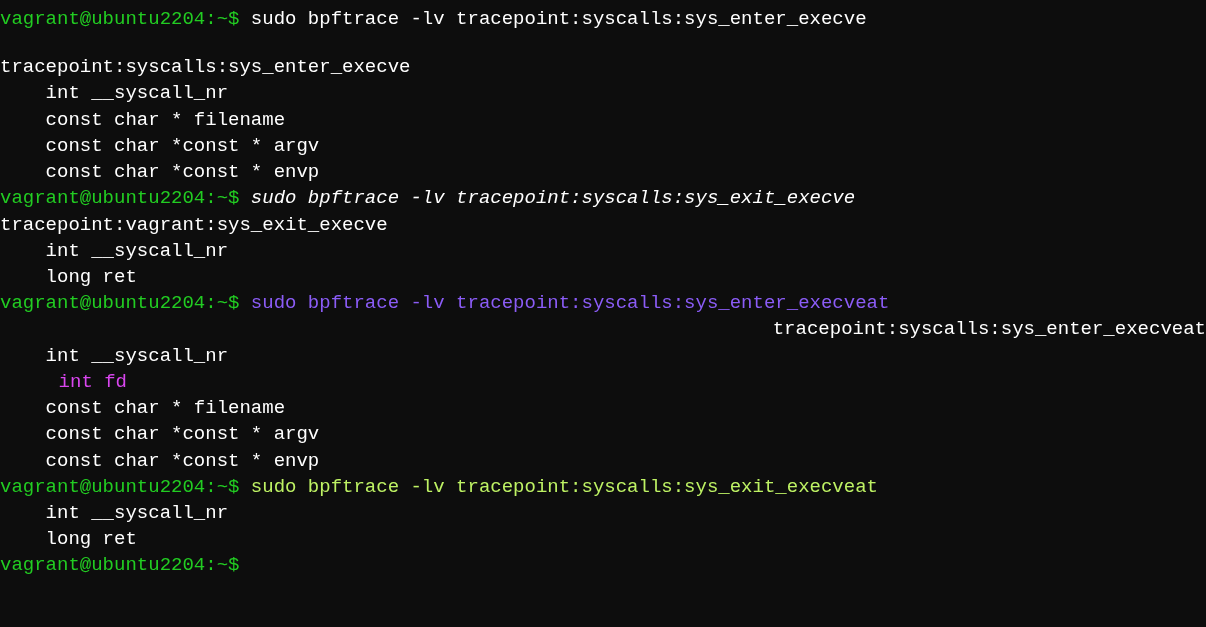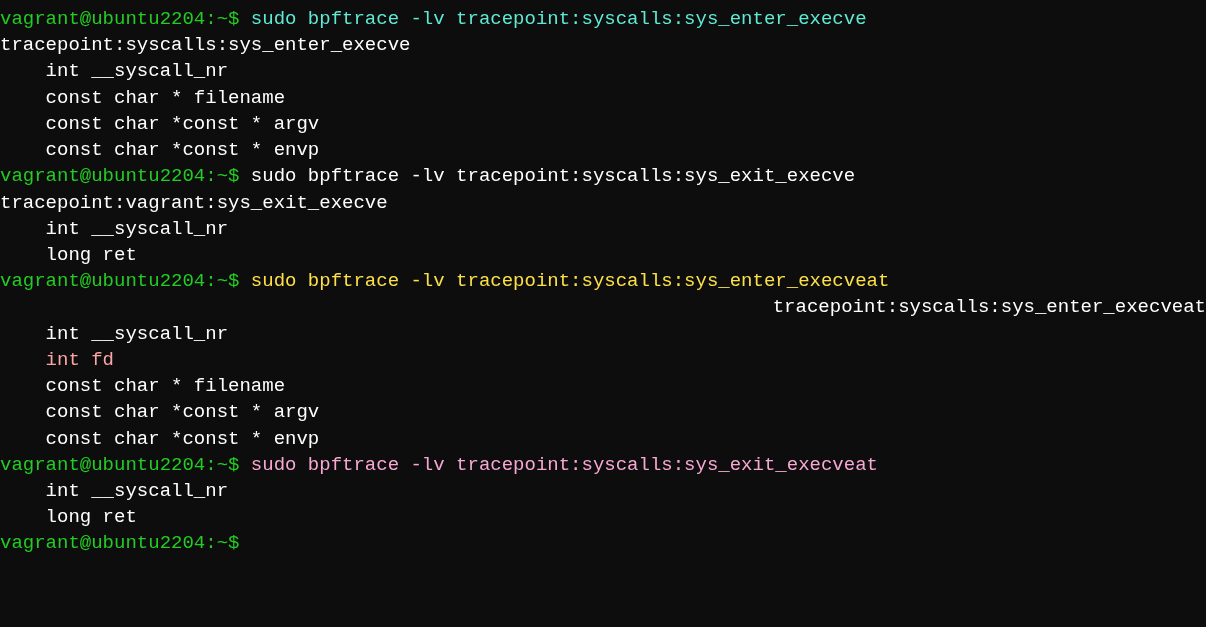--- a/index.html
+++ b/index.html
@@ -31,35 +31,35 @@
       display: block;
       white-space: pre;
       padding: 0 0 0 0;
     }
   </style>
 </head>
 <body>
 
 <div class="terminal">
   <div id="lines-container">
-      <span class="line"><span style="color: rgb(34, 204, 34);">vagrant@ubuntu2204:~$ </span><span style="color: #5eead4;">sudo bpftrace -lv tracepoint:syscalls:sys_enter_execve</span></span>
-<span class="line" style="color: rgb(255, 255, 255);">tracepoint:syscalls:sys_enter_execve</span>
+      <span class="line"><span style="color: rgb(34, 204, 34);">vagrant@ubuntu2204:~$ </span><span style="color: #ffffff;">sudo bpftrace -lv tracepoint:syscalls:sys_enter_execve</span></span>
+<span class="line" style="color: rgb(255, 255, 255); margin-top: 22px;">tracepoint:syscalls:sys_enter_execve</span>
 <span class="line" style="color: rgb(255, 255, 255);">    int __syscall_nr</span>
 <span class="line" style="color: rgb(255, 255, 255);">    const char * filename</span>
 <span class="line" style="color: rgb(255, 255, 255);">    const char *const * argv</span>
 <span class="line" style="color: rgb(255, 255, 255);">    const char *const * envp</span>
-<span class="line"><span style="color: rgb(34, 204, 34);">vagrant@ubuntu2204:~$ </span><span style="color: rgb(255, 255, 255);">sudo bpftrace -lv tracepoint:syscalls:sys_exit_execve</span></span>
+<span class="line"><span style="color: rgb(34, 204, 34);">vagrant@ubuntu2204:~$ </span><span style="color: rgb(255, 255, 255); font-style: italic;">sudo bpftrace -lv tracepoint:syscalls:sys_exit_execve</span></span>
 <span class="line" style="color: rgb(255, 255, 255);">tracepoint:vagrant:sys_exit_execve</span>
 <span class="line" style="color: rgb(255, 255, 255);">    int __syscall_nr</span>
 <span class="line" style="color: rgb(255, 255, 255);">    long ret</span>
-<span class="line"><span style="color: rgb(34, 204, 34);">vagrant@ubuntu2204:~$ </span><span style="color: #fde047;">sudo bpftrace -lv tracepoint:syscalls:sys_enter_execveat</span></span>
+<span class="line"><span style="color: rgb(34, 204, 34);">vagrant@ubuntu2204:~$ </span><span style="color: #8b5cf6;">sudo bpftrace -lv tracepoint:syscalls:sys_enter_execveat</span></span>
 <span class="line" style="color: rgb(255, 255, 255); text-align: right;">tracepoint:syscalls:sys_enter_execveat</span>
 <span class="line" style="color: rgb(255, 255, 255);">    int __syscall_nr</span>
-<span class="line" style="color: #fca5a5;">    int fd</span>
+<span class="line" style="color: #d946ef; margin-left: 13px;">    int fd</span>
 <span class="line" style="color: rgb(255, 255, 255);">    const char * filename</span>
 <span class="line" style="color: rgb(255, 255, 255);">    const char *const * argv</span>
 <span class="line" style="color: rgb(255, 255, 255);">    const char *const * envp</span>
-<span class="line"><span style="color: rgb(34, 204, 34);">vagrant@ubuntu2204:~$ </span><span style="color: #f9a8d4; margin-top: 17px;">sudo bpftrace -lv tracepoint:syscalls:sys_exit_execveat</span></span>
+<span class="line"><span style="color: rgb(34, 204, 34);">vagrant@ubuntu2204:~$ </span><span style="color: #bef264; margin-top: 17px;">sudo bpftrace -lv tracepoint:syscalls:sys_exit_execveat</span></span>
 <span class="line" style="color: rgb(255, 255, 255);">    int __syscall_nr</span>
 <span class="line" style="color: rgb(255, 255, 255);">    long ret</span>
 <span class="line"><span style="color: rgb(34, 204, 34);">vagrant@ubuntu2204:~$ </span></span>
 </div>
 </div>
 
 </body></html>

